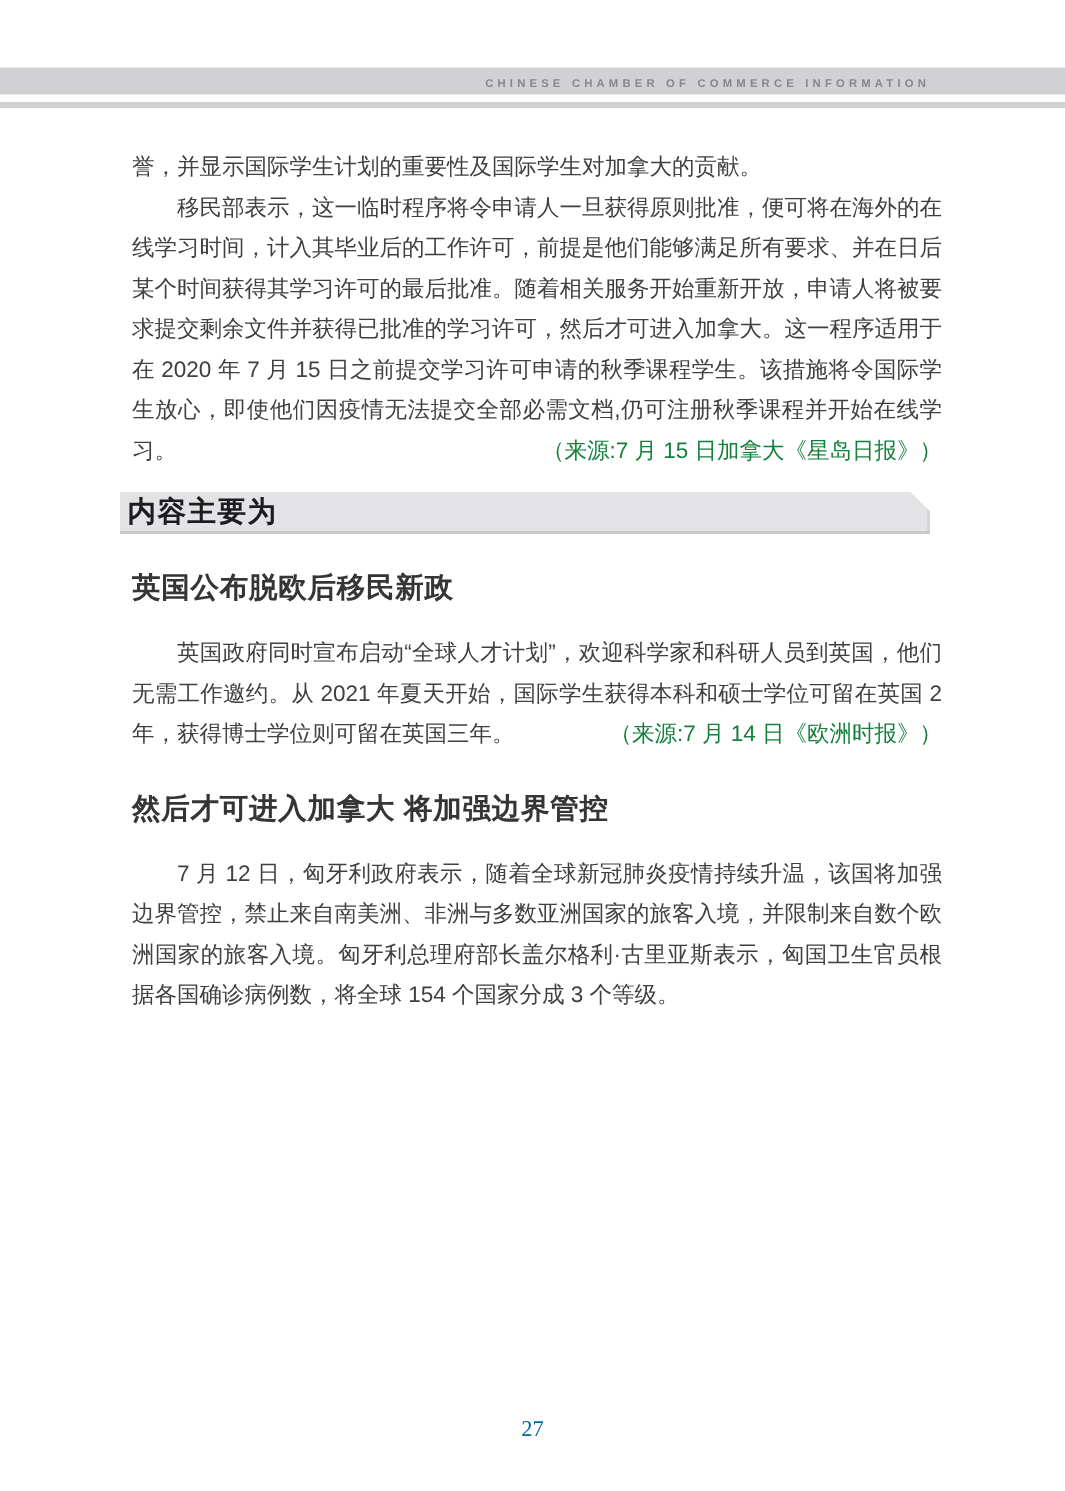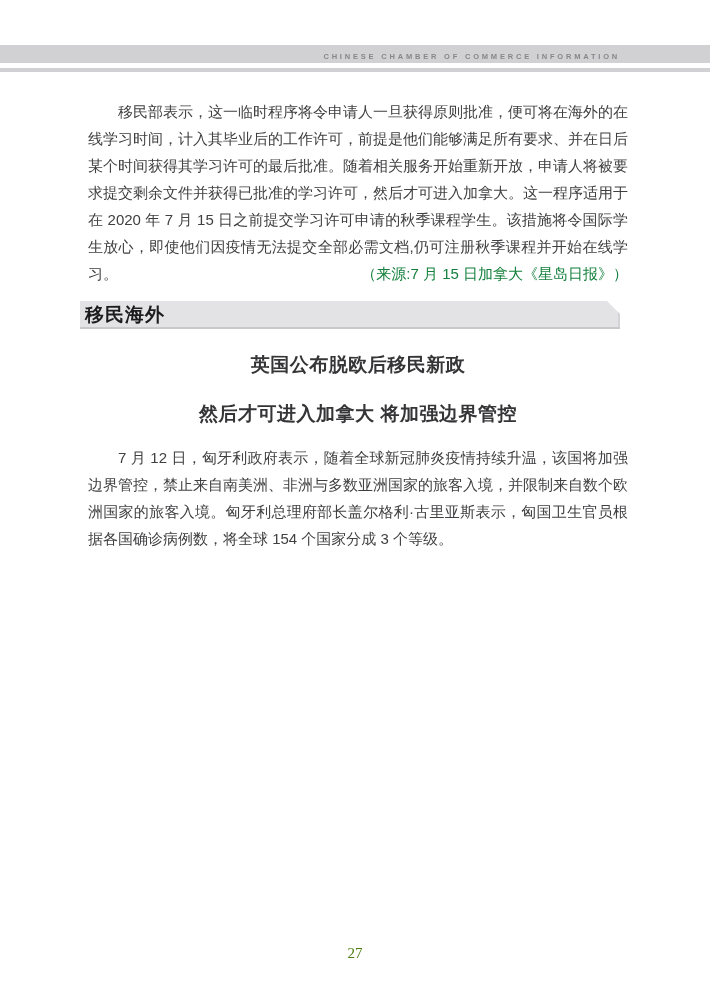--- a/index.html
+++ b/index.html
@@ -71,62 +71,67 @@
     font-family: "Liberation Serif", "DejaVu Serif", serif;
     font-weight: bold;
     font-size: 19px;
     color: #1c1c1e;
     letter-spacing: 1px;
   }
   
   .article-title {
     margin-top: 23px;
     margin-bottom: 17px;
-    text-align: center;
+    text-align: left;
     font-size: 19px;
     font-weight: bold;
     color: #353537;
     letter-spacing: 0.5px;
   }
   
   .page-number {
     position: absolute;
     bottom: 32px;
     left: 0;
     width: 710px;
     text-align: center;
     font-family: "Liberation Serif", "DejaVu Serif", serif;
     font-size: 15px;
-    color: #4d7c0f;
+    color: #0369a1;
   }
   
   .para::after { content: ""; display: block; clear: both; }
 </style>
 </head>
 <body>
 
 <div class="page">
 
   <div class="masthead-bar">
     <span class="masthead-text">CHINESE CHAMBER OF COMMERCE INFORMATION</span>
   </div>
   <div class="masthead-rule"></div>
 
   <div class="content">
 
+    <div class="para">誉，并显示国际学生计划的重要性及国际学生对加拿大的贡献。</div>
     <div class="para indent">
       <span>移民部表示，这一临时程序将令申请人一旦获得原则批准，便可将在海外的在线学习时间，计入其毕业后的工作许可，前提是他们能够满足所有要求、并在日后某个时间获得其学习许可的最后批准。随着相关服务开始重新开放，申请人将被要求提交剩余文件并获得已批准的学习许可，然后才可进入加拿大。这一程序适用于在 2020 年 7 月 15 日之前提交学习许可申请的秋季课程学生。该措施将令国际学生放心，即使他们因疫情无法提交全部必需文档,仍可注册秋季课程并开始在线学习。</span>
       <span class="source">（来源:7 月 15 日加拿大《星岛日报》）</span>
     </div>
 
     <div class="section-bar">
-      <span class="section-label">移民海外</span>
+      <span class="section-label">内容主要为</span>
     </div>
 
     <div class="article-title">英国公布脱欧后移民新政</div>
+    <div class="para indent">
+      <span>英国政府同时宣布启动“全球人才计划”，欢迎科学家和科研人员到英国，他们无需工作邀约。从 2021 年夏天开始，国际学生获得本科和硕士学位可留在英国 2 年，获得博士学位则可留在英国三年。</span>
+      <span class="source">（来源:7 月 14 日《欧洲时报》）</span>
+    </div>
 
     <div class="article-title">然后才可进入加拿大 将加强边界管控</div>
     <div class="para indent">7 月 12 日，匈牙利政府表示，随着全球新冠肺炎疫情持续升温，该国将加强边界管控，禁止来自南美洲、非洲与多数亚洲国家的旅客入境，并限制来自数个欧洲国家的旅客入境。匈牙利总理府部长盖尔格利·古里亚斯表示，匈国卫生官员根据各国确诊病例数，将全球 154 个国家分成 3 个等级。</div>
 
   </div>
 
   <div class="page-number">27</div>
 
 </div>
 

